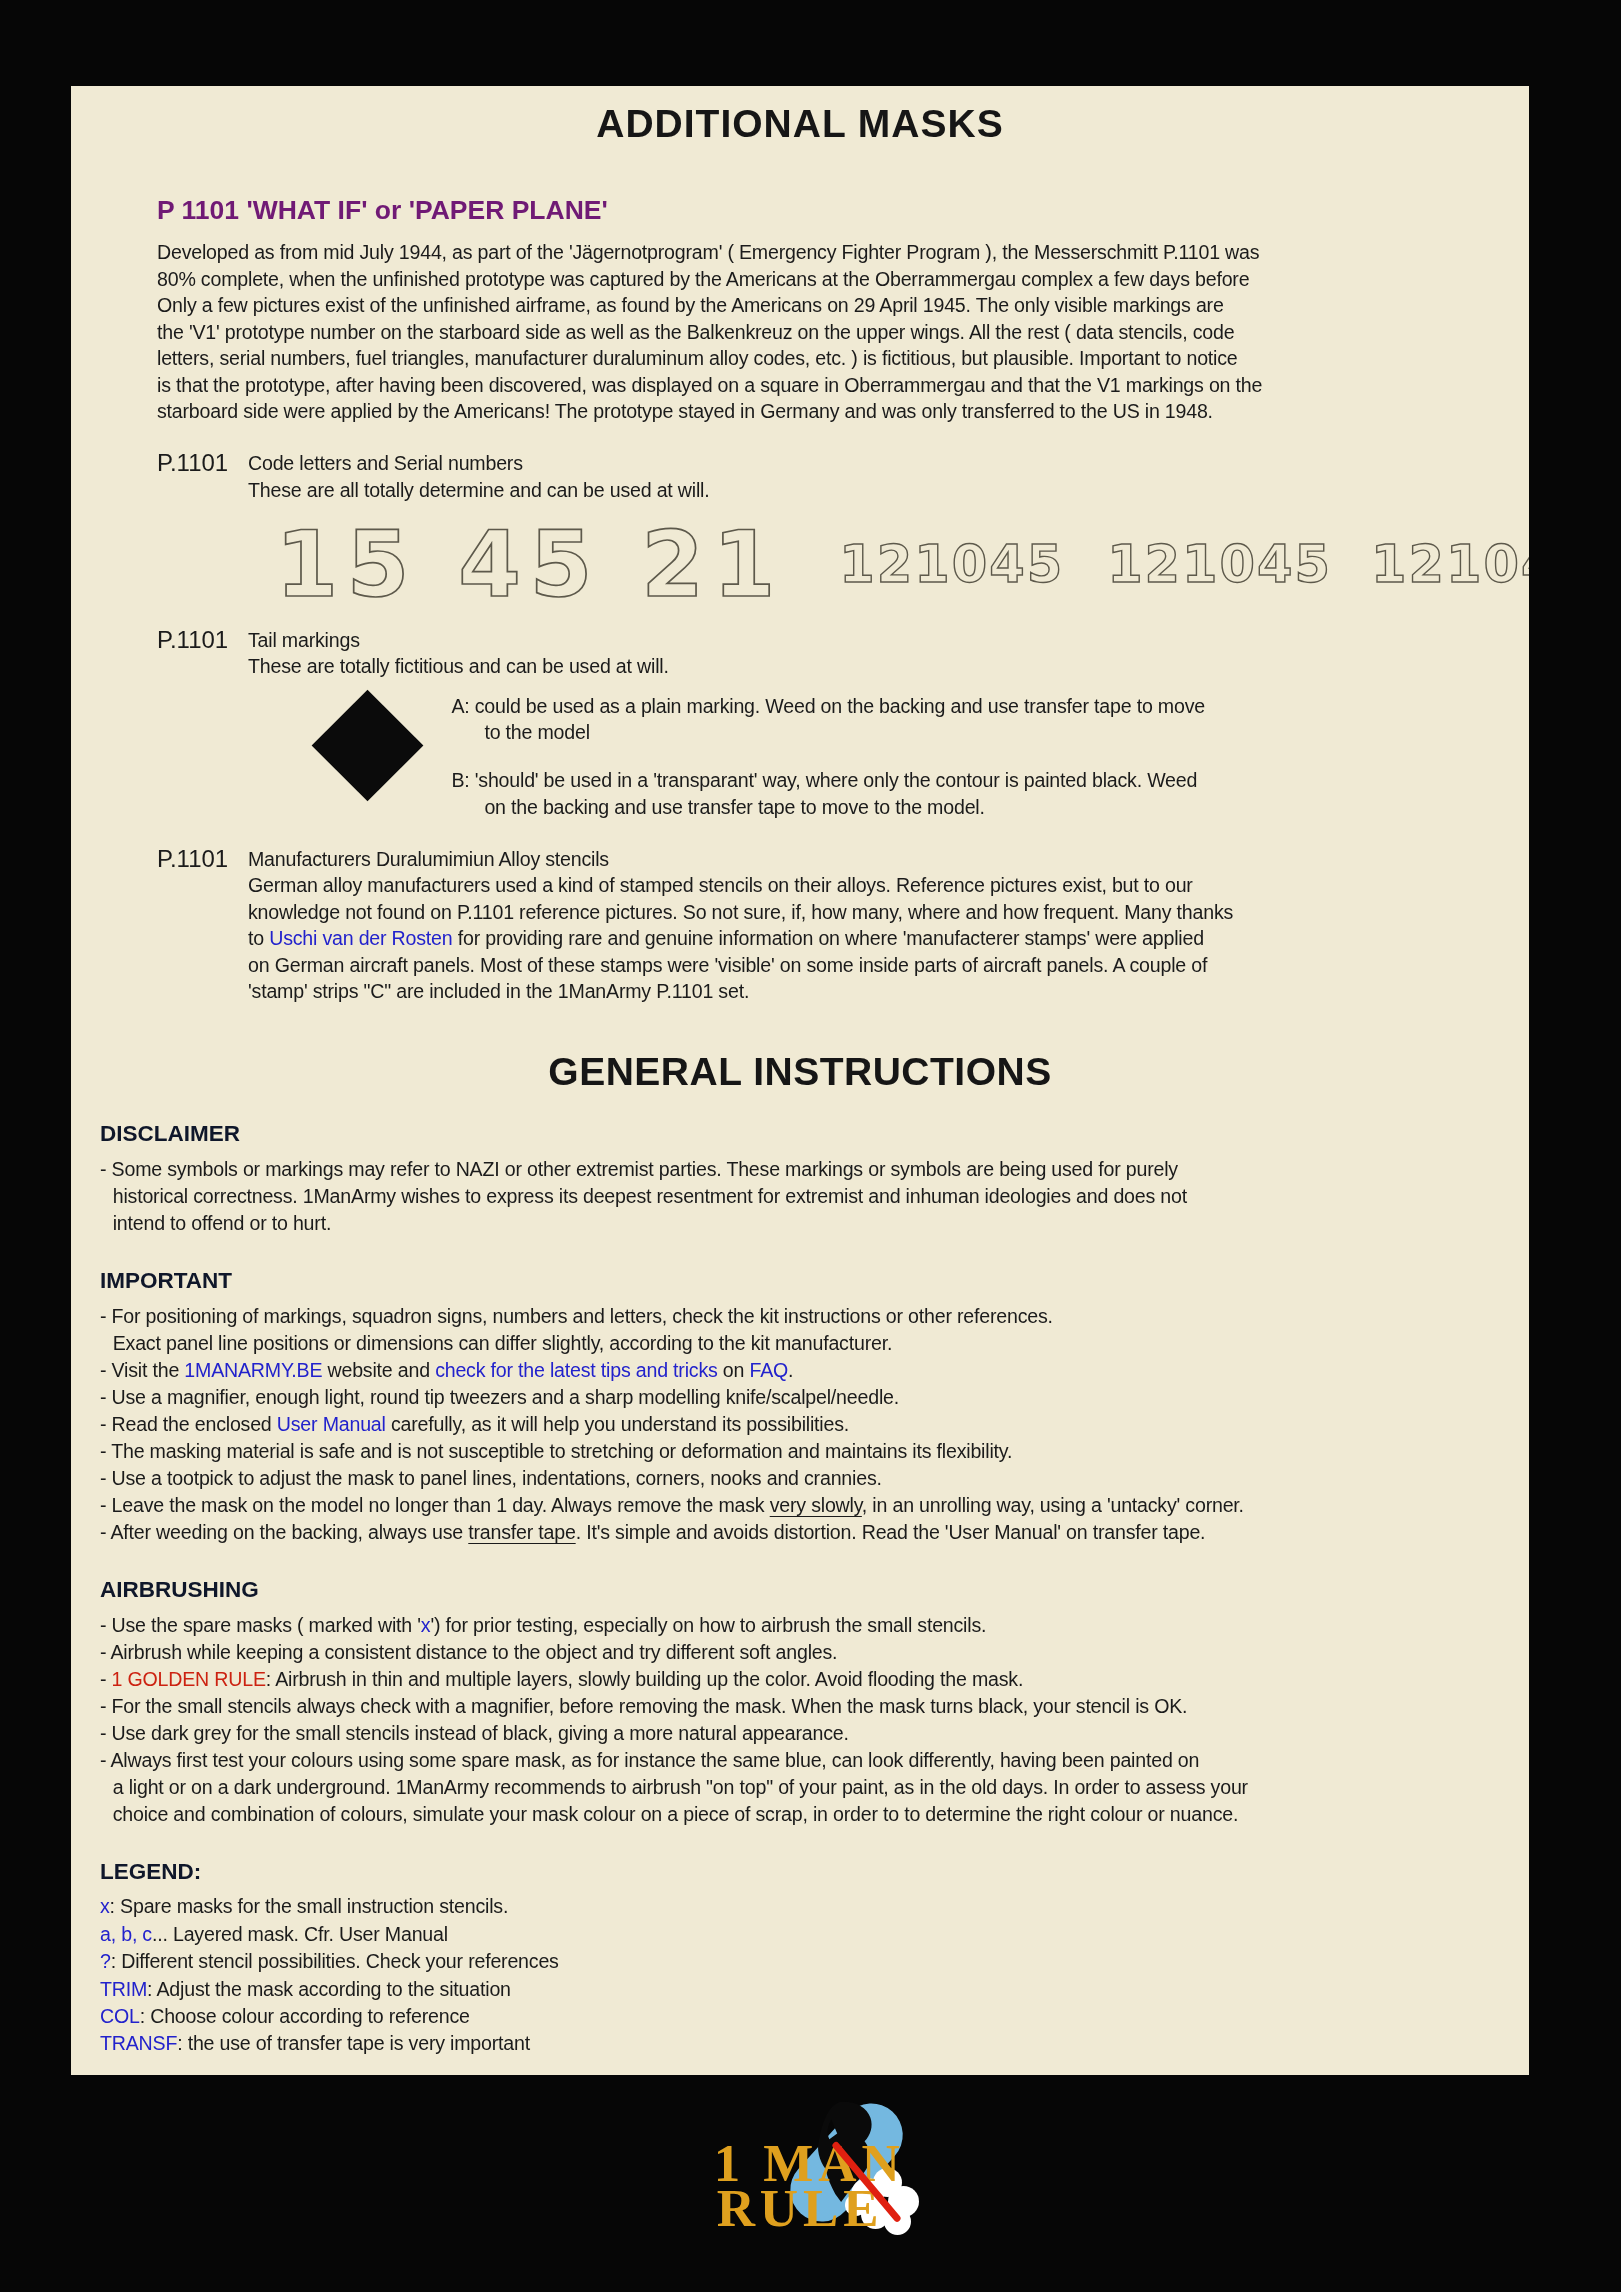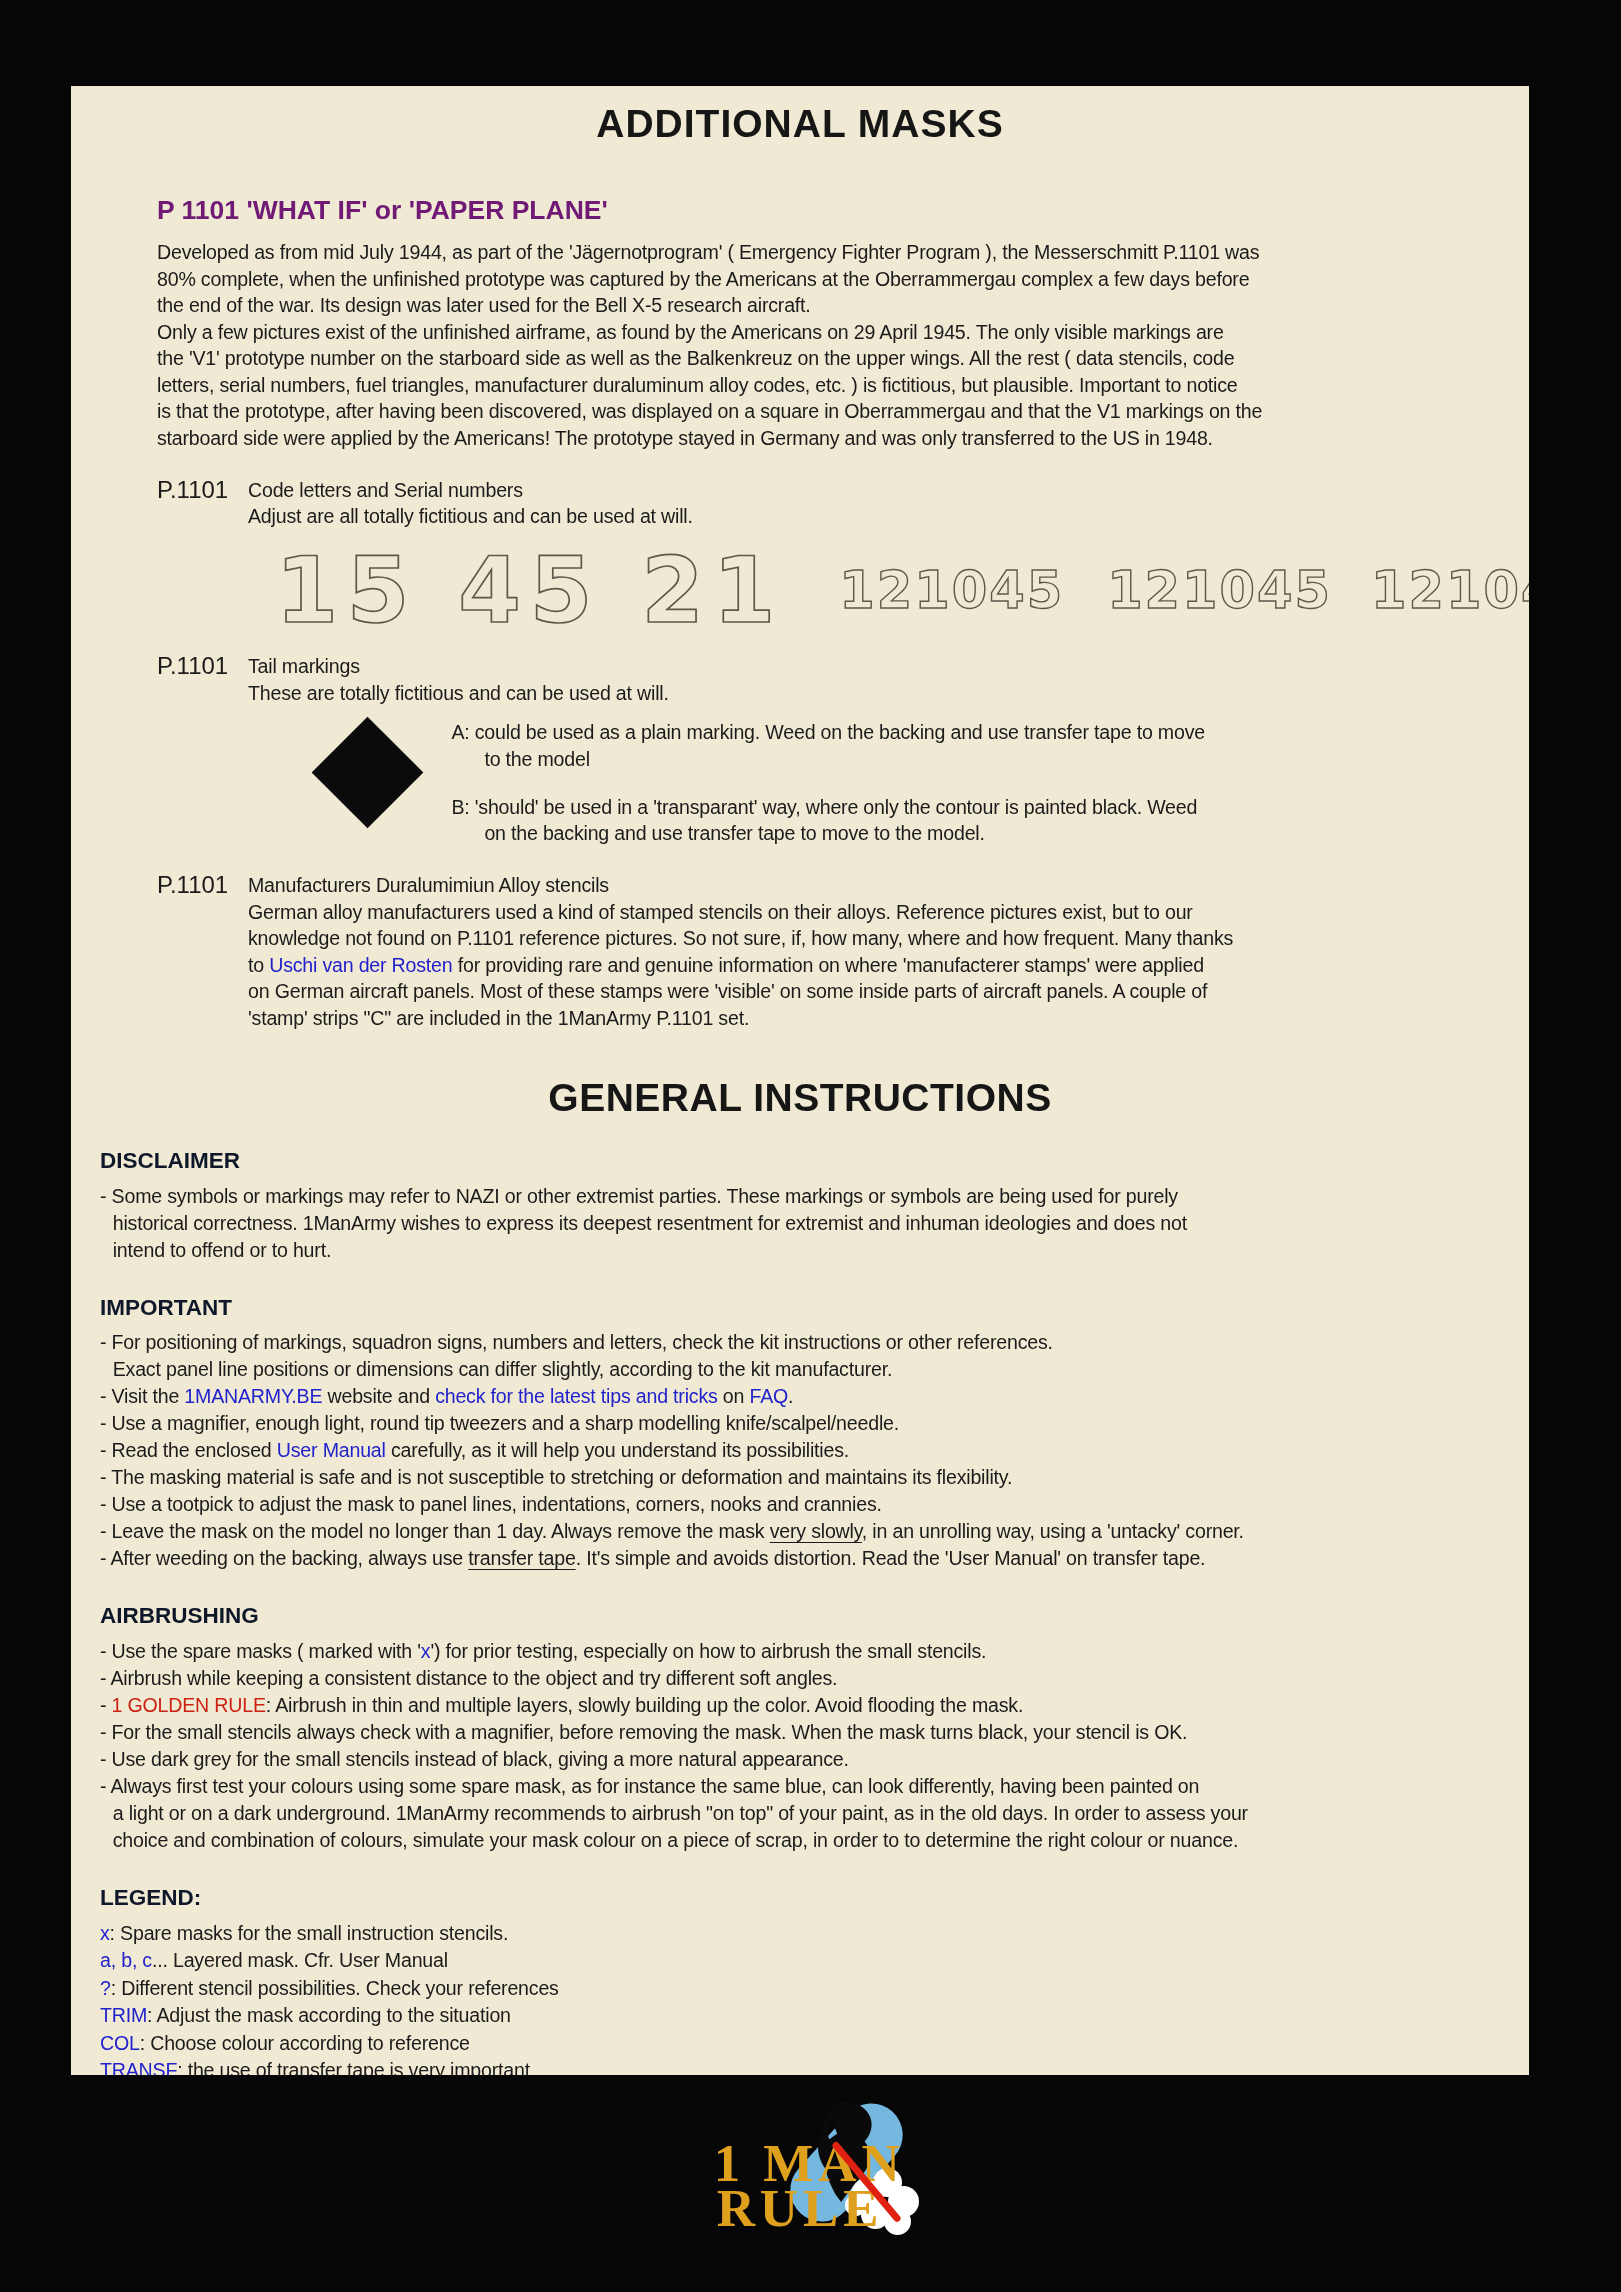--- a/index.html
+++ b/index.html
@@ -98,35 +98,34 @@
 
 <div class="page">
 
   <div class="doc-title">ADDITIONAL MASKS</div>
 
   <div class="sec-top">
     <div class="h2">P 1101 'WHAT IF' or 'PAPER PLANE'</div>
     <div>
       <div class="bl">Developed as from mid July 1944, as part of the 'Jägernotprogram' ( Emergency Fighter Program ), the Messerschmitt P.1101 was</div>
       <div class="bl">80% complete, when the unfinished prototype was captured by the Americans at the Oberrammergau complex a few days before</div>
-      <div class="bl">the end of the war. Its design was later used for the Bell X-5 research aircraft.</div>
     </div>
     <div>
       <div class="bl">Only a few pictures exist of the unfinished airframe, as found by the Americans on 29 April 1945. The only visible markings are</div>
       <div class="bl">the 'V1' prototype number on the starboard side as well as the Balkenkreuz on the upper wings. All the rest ( data stencils, code</div>
       <div class="bl">letters, serial numbers, fuel triangles, manufacturer duraluminum alloy codes, etc. ) is fictitious, but plausible. Important to notice</div>
       <div class="bl">is that the prototype, after having been discovered, was displayed on a square in Oberrammergau and that the V1 markings on the</div>
       <div class="bl">starboard side were applied by the Americans! The prototype stayed in Germany and was only transferred to the US in 1948.</div>
     </div>
 
     <div class="p-row">
       <div class="p-label">P.1101</div>
       <div class="p-content">
         <div class="bl">Code letters and Serial numbers</div>
-        <div class="bl">Adjust are all totally fictitious and can be used at will.</div>
+        <div class="bl">These are all totally determine and can be used at will.</div>
         <div class="stencil-row">
           <span class="stencil st-big">15 45 21</span>
           <span class="stencil st-med">121045</span>
           <span class="stencil st-med st-med2">121045</span>
           <span class="stencil st-med st-med3">121045</span>
 
         </div>
       </div>
     </div>
 

